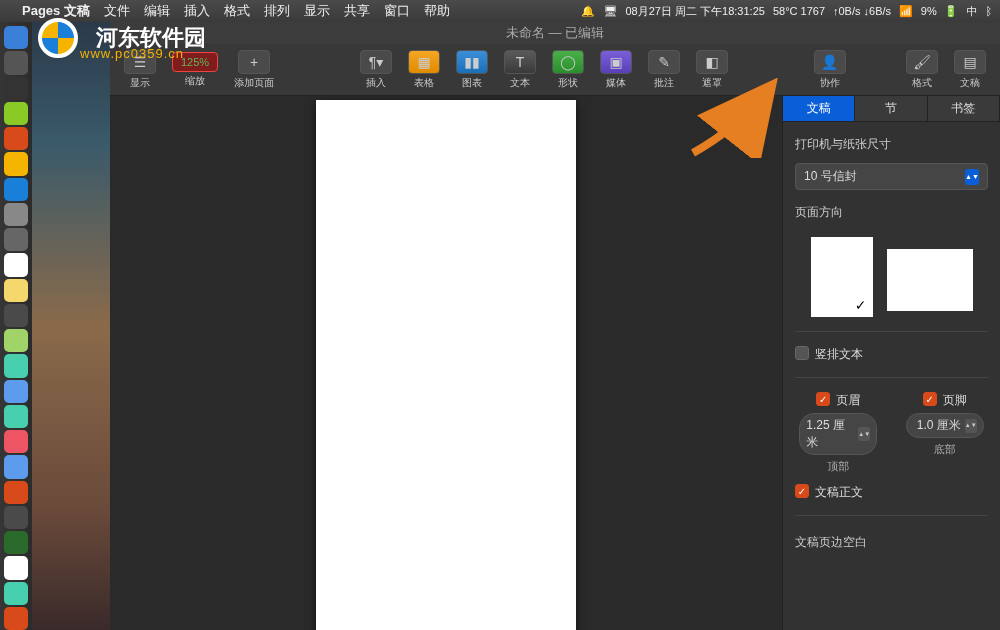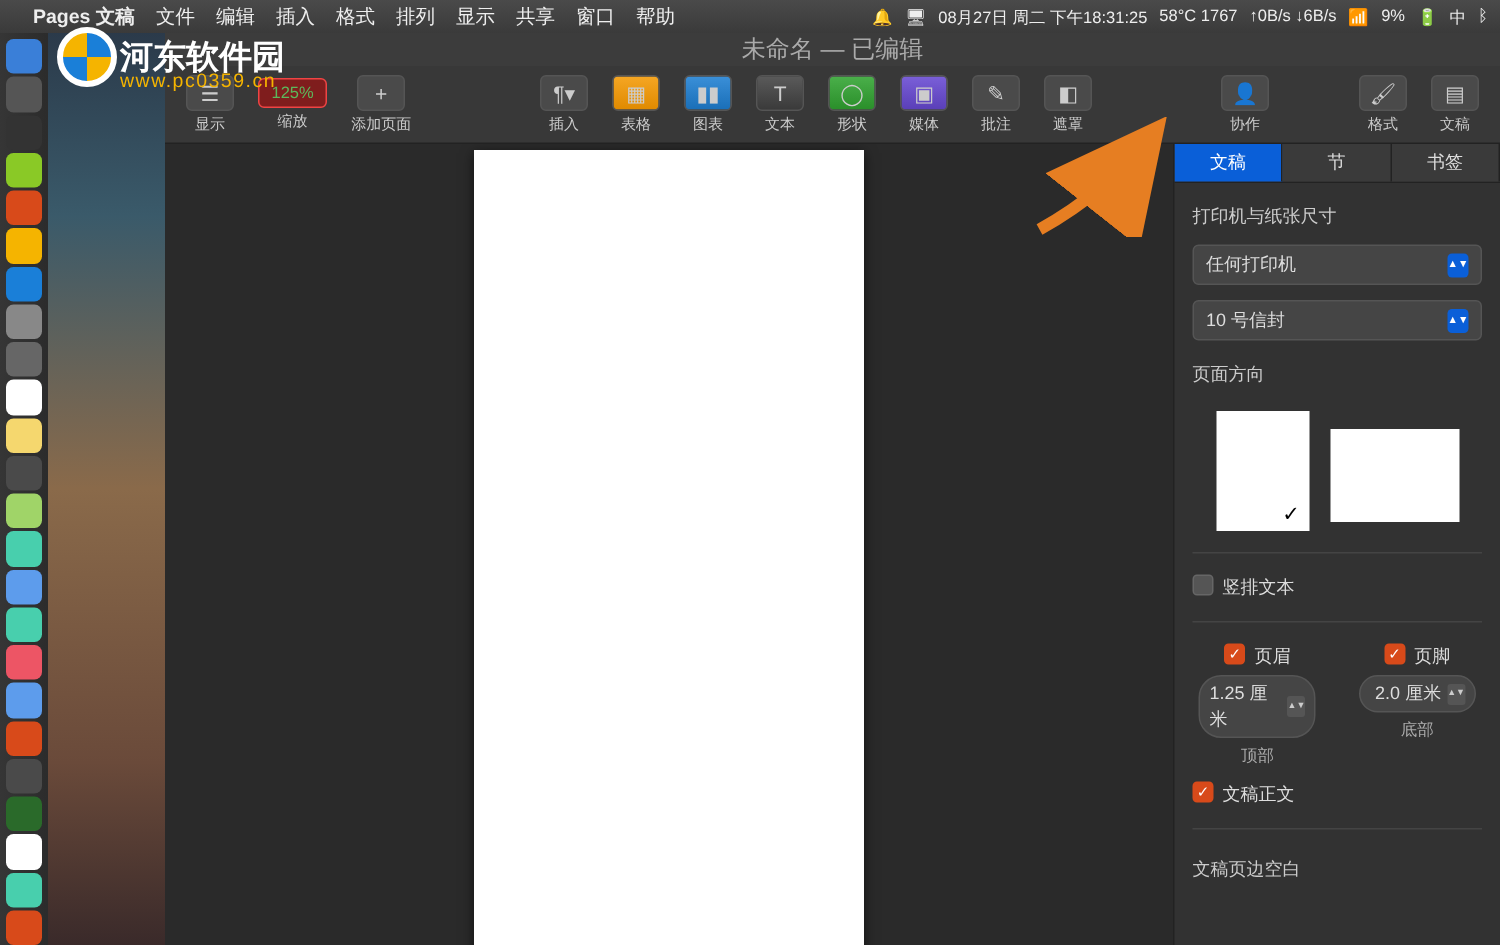--- a/index.html
+++ b/index.html
@@ -8,21 +8,21 @@
 .menubar { height: 22px; background: linear-gradient(#4a4a4a,#3a3a3a); display: flex; align-items: center; padding: 0 8px; gap: 14px; color: #eee; font-size: 13px; position: relative; z-index: 5; }
 .menubar .right { margin-left: auto; display: flex; align-items: center; gap: 8px; font-size: 11px; }
 .menubar .right span { white-space: nowrap; }
 
 .dock { position: absolute; left: 0; top: 22px; width: 32px; height: 608px; background: linear-gradient(90deg, rgba(80,80,80,0.3), rgba(50,50,50,0.2)); display: flex; flex-direction: column; align-items: center; padding-top: 4px; gap: 2px; z-index: 3; }
 .dock-item { width: 24px; height: 24px; border-radius: 5px; }
 
 .desktop-bg { position: absolute; left: 32px; top: 22px; width: 78px; height: 608px; background: linear-gradient(180deg,#2b3a4a 0%,#3a5a6a 20%,#8a6a4a 50%,#6a4a3a 80%,#3a2a2a 100%); z-index: 1; }
 
 .window { position: absolute; left: 110px; top: 22px; width: 890px; height: 608px; background: #2f2f2f; display: flex; flex-direction: column; z-index: 2; }
-.titlebar { height: 22px; background: #3c3c3c; color: #aaa; display: flex; align-items: center; justify-content: center; font-size: 16px; }
+.titlebar { height: 22px; background: #3c3c3c; color: #aaa; display: flex; align-items: center; justify-content: center; font-size: 13px; }
 .toolbar { height: 52px; background: #383838; border-bottom: 1px solid #222; display: flex; align-items: center; padding: 0 8px; gap: 4px; }
 .toolbar-btn { display: flex; flex-direction: column; align-items: center; gap: 2px; padding: 2px 6px; color: #ccc; font-size: 10px; cursor: pointer; }
 .toolbar-btn .ico { width: 32px; height: 24px; background: #4a4a4a; border: 1px solid #555; border-radius: 4px; display: flex; align-items: center; justify-content: center; font-size: 14px; }
 .zoom-pill { background: #7f1d1d; border: 1px solid #ef4444; border-radius: 4px; padding: 3px 8px; color: #5cb85c; font-size: 11px; }
 .toolbar .spacer { flex: 1; }
 
 .content { flex: 1; display: flex; overflow: hidden; }
 .canvas { flex: 1; background: #2a2a2a; display: flex; justify-content: center; padding-top: 4px; overflow: hidden; }
 .page { width: 260px; height: 560px; background: #fff; box-shadow: 0 2px 8px rgba(0,0,0,0.6); }
 
@@ -46,21 +46,21 @@
 .cb.on { background: #d84a1a; border-color: #d84a1a; }
 .hf-row { display: flex; gap: 20px; }
 .hf-col { flex: 1; display: flex; flex-direction: column; align-items: center; gap: 4px; }
 .stepper { background: #454545; border: 1px solid #555; border-radius: 15px; padding: 3px 6px; display: flex; align-items: center; gap: 4px; width: 78px; justify-content: flex-end; }
 .stepper .arrows { width: 12px; height: 14px; background: #555; border-radius: 2px; display: flex; flex-direction: column; align-items: center; justify-content: center; font-size: 6px; line-height: 5px; color: #ccc; }
 .sub-label { font-size: 11px; color: #aaa; }
 .divider { height: 1px; background: #444; margin: 4px 0; }
 
 .arrow-overlay { position: absolute; left: 688px; top: 78px; width: 90px; height: 80px; z-index: 10; pointer-events: none; }
 
-.watermark { position: absolute; left: 38px; top: 18px; font-size: 22px; font-weight: bold; z-index: 20; color: #fff; display: flex; align-items: center; gap: 2px; }
+.watermark { position: absolute; left: 38px; top: 18px; font-size: 22px; font-weight: bold; z-index: 20; color: #fff; display: flex; align-items: center; gap: 18px; }
 .watermark .logo-circ { width: 40px; height: 40px; border-radius: 50%; background: conic-gradient(#1a7fd8 0 90deg,#f5b400 90deg 180deg,#1a7fd8 180deg 270deg,#f5b400 270deg 360deg); display:inline-block; border:4px solid #fff; }
 .watermark-sub { position: absolute; left: 80px; top: 46px; font-size: 13px; color: #f5b400; z-index: 20; letter-spacing: 1px; }
 
 .ico-tbl{background:linear-gradient(#f5a623,#e08a00)!important}
 .ico-chart{background:linear-gradient(#3a8fd8,#1a6fb8)!important}
 .ico-txt{background:linear-gradient(#5a5a5a,#3a3a3a)!important}
 .ico-shape{background:linear-gradient(#4aaf4a,#2a8f2a)!important}
 .ico-media{background:linear-gradient(#7a5fd8,#5a3fb8)!important}
 </style>
 </head>
@@ -192,24 +192,20 @@
     </div>
     <div class="inspector">
       <div class="insp-tabs">
         <div class="insp-tab active">文稿</div>
         <div class="insp-tab">节</div>
         <div class="insp-tab">书签</div>
       </div>
       <div class="insp-body">
         <div class="section-label">打印机与纸张尺寸</div>
         <div class="dropdown">
-          <span>任何打印机</span>
-          <span class="arrows">▲▼</span>
-        </div>
-        <div class="dropdown">
           <span>10 号信封</span>
           <span class="arrows">▲▼</span>
         </div>
         <div class="section-label">页面方向</div>
         <div class="orient-row">
           <div class="orient-box portrait">
             <span class="orient-check">✓</span>
           </div>
           <div class="orient-box landscape"></div>
         </div>
@@ -230,21 +226,21 @@
               <span class="arrows">▲▼</span>
             </div>
             <div class="sub-label">顶部</div>
           </div>
           <div class="hf-col">
             <div class="check-row">
               <div class="cb on">✓</div>
               <span>页脚</span>
             </div>
             <div class="stepper">
-              <span>2.0 厘米</span>
+              <span>1.0 厘米</span>
               <span class="arrows">▲▼</span>
             </div>
             <div class="sub-label">底部</div>
           </div>
         </div>
         <div class="check-row">
           <div class="cb on">✓</div>
           <span>文稿正文</span>
         </div>
         <div class="divider"></div>

